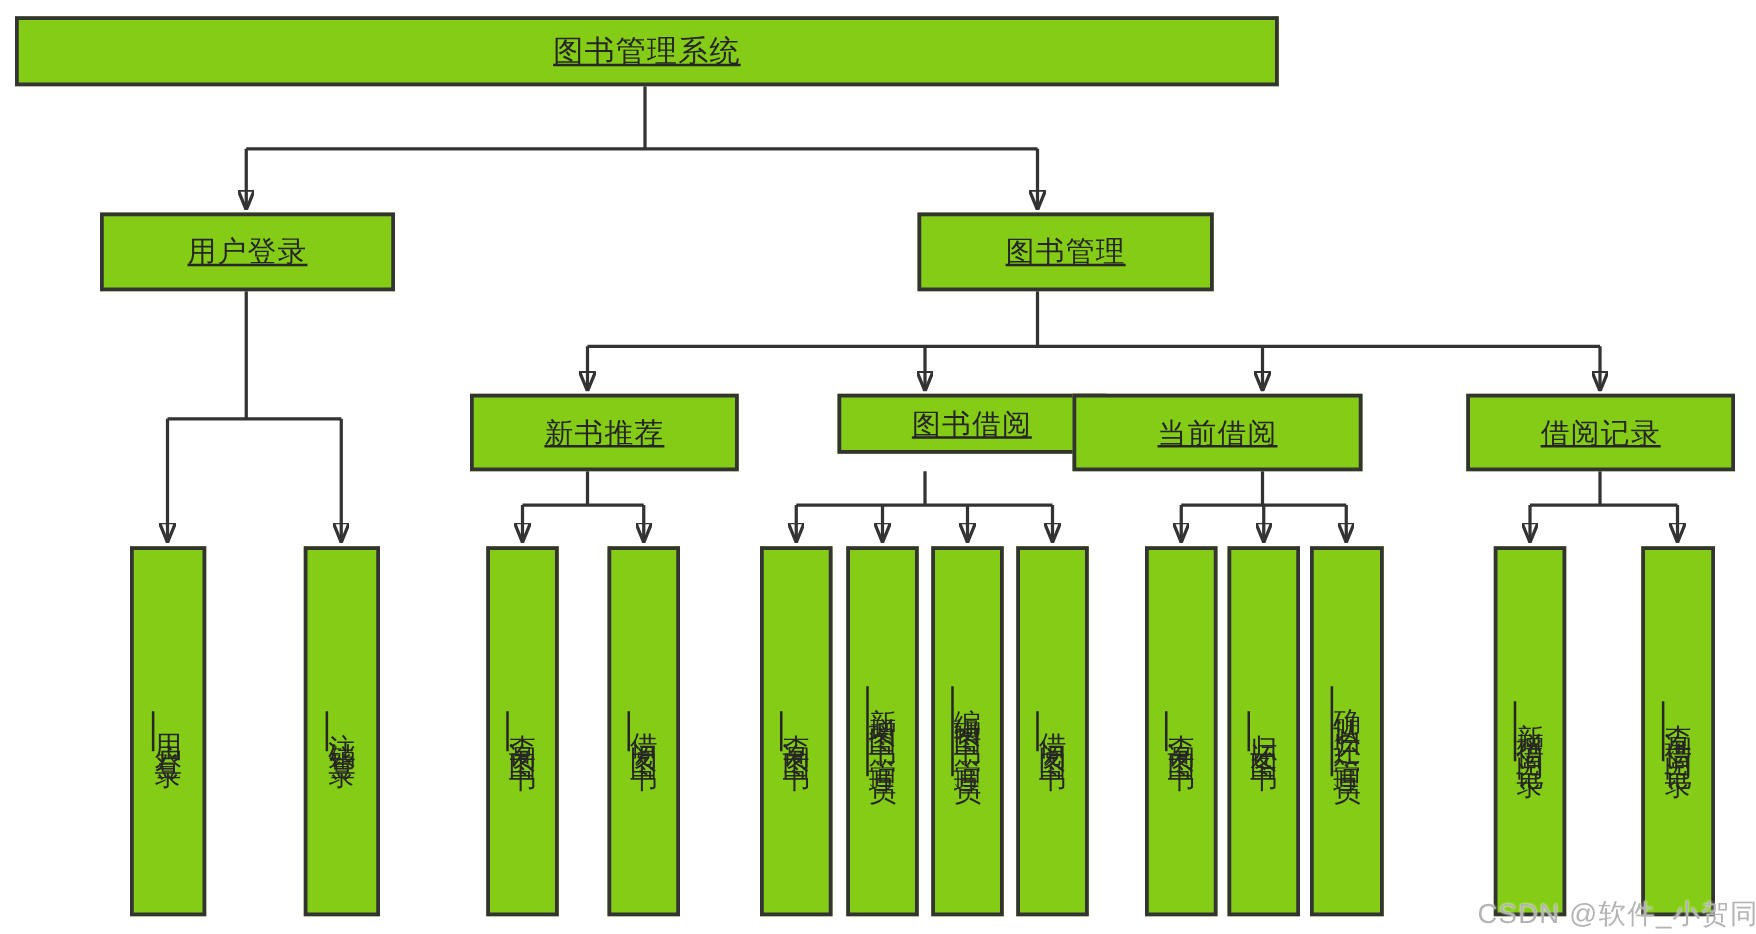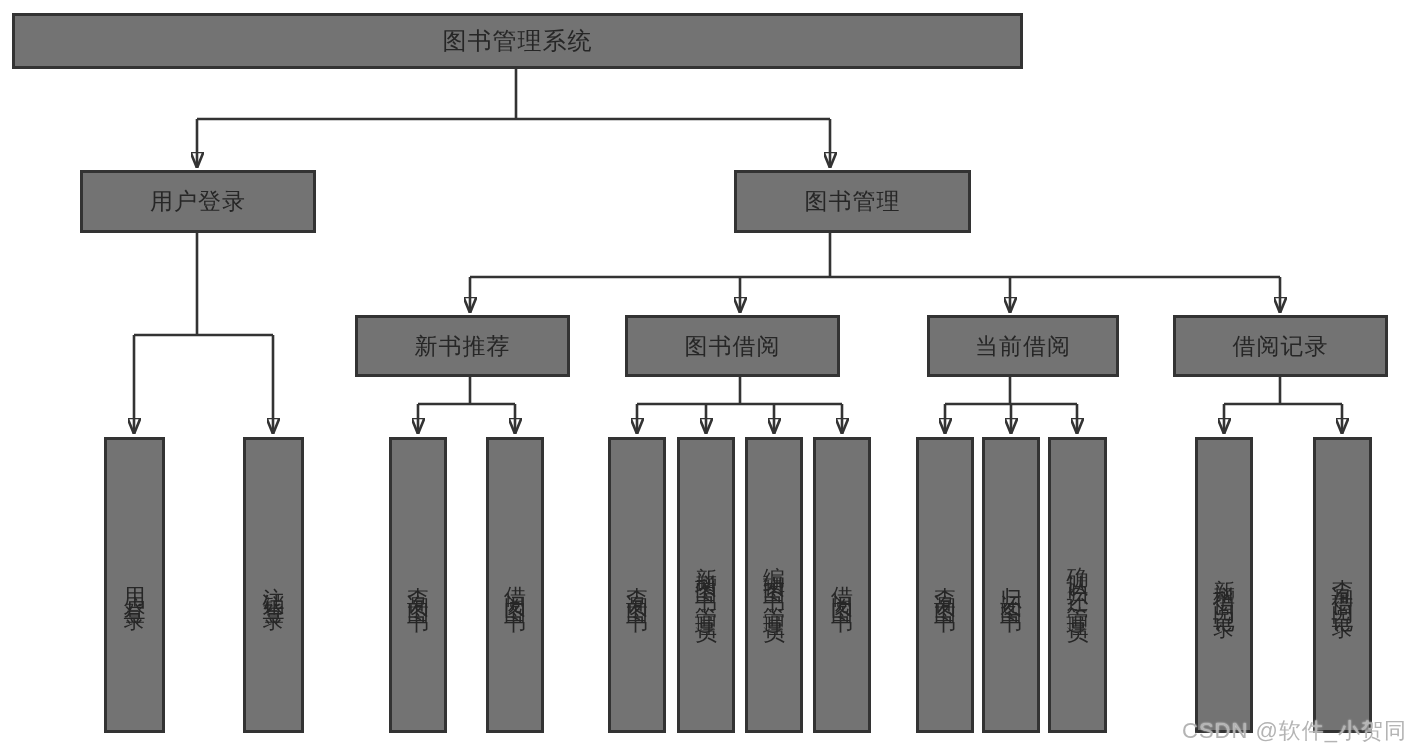--- a/index.html
+++ b/index.html
@@ -28,27 +28,28 @@
     stroke: var(--line-color);
     stroke-width: 2.6;
     fill: none;
   }
   .arrowhead {
     fill: var(--line-color);
     stroke: none;
   }
   .node, .leaf {
     position: absolute;
-    background: #737373;
+    background: #84cc16;
     border: 3px solid var(--line-color);
     color: var(--text-color);
     display: flex;
     align-items: center;
     justify-content: center;
     text-align: center;
+    text-decoration: underline;
   }
   .node { font-size: 23px; letter-spacing: 1px; }
   .node.root { font-size: 24px; }
   .leaf {
     writing-mode: vertical-rl;
     text-orientation: mixed;
     font-size: 22px;
     letter-spacing: 8px;
     line-height: 1;
     padding: 6px 0;
@@ -107,23 +108,23 @@
     <path d="M1280 377 V404 M1224 404 H1342"></path>
     <line x1="1224" y1="404" x2="1224" y2="434" marker-end="url(#arrow)"></line>
     <line x1="1342" y1="404" x2="1342" y2="434" marker-end="url(#arrow)"></line>
   </svg>
 
   <div class="node root" style="left:12px; top:13px; width:1011px; height:56px">图书管理系统</div>
 
   <div class="node" style="left:80px; top:170px; width:236px; height:63px">用户登录</div>
   <div class="node" style="left:734px; top:170px; width:237px; height:63px">图书管理</div>
 
-  <div class="node" style="left:355px; top:315px; width:215px; height:62px">新书推荐</div>
-  <div class="node" style="left:625px; top:315px; width:215px; height:62px">图书借阅</div>
-  <div class="node" style="left:927px; top:315px; width:192px; height:62px">当前借阅</div>
+  <div class="node" style="left:376px; top:315px; width:215px; height:62px">新书推荐</div>
+  <div class="node" style="left:670px; top:315px; width:215px; height:48px">图书借阅</div>
+  <div class="node" style="left:858px; top:315px; width:232px; height:62px">当前借阅</div>
   <div class="node" style="left:1173px; top:315px; width:215px; height:62px">借阅记录</div>
 
   <div class="leaf" style="left:104px; top:437px; width:61px; height:296px">用户登录</div>
   <div class="leaf" style="left:243px; top:437px; width:61px; height:296px">注销登录</div>
 
   <div class="leaf" style="left:389px; top:437px; width:58px; height:296px">查询图书</div>
   <div class="leaf" style="left:486px; top:437px; width:58px; height:296px">借阅图书</div>
 
   <div class="leaf" style="left:608px; top:437px; width:58px; height:296px">查询图书</div>
   <div class="leaf" style="left:677px; top:437px; width:58px; height:296px">新增图书（管理员）</div>

